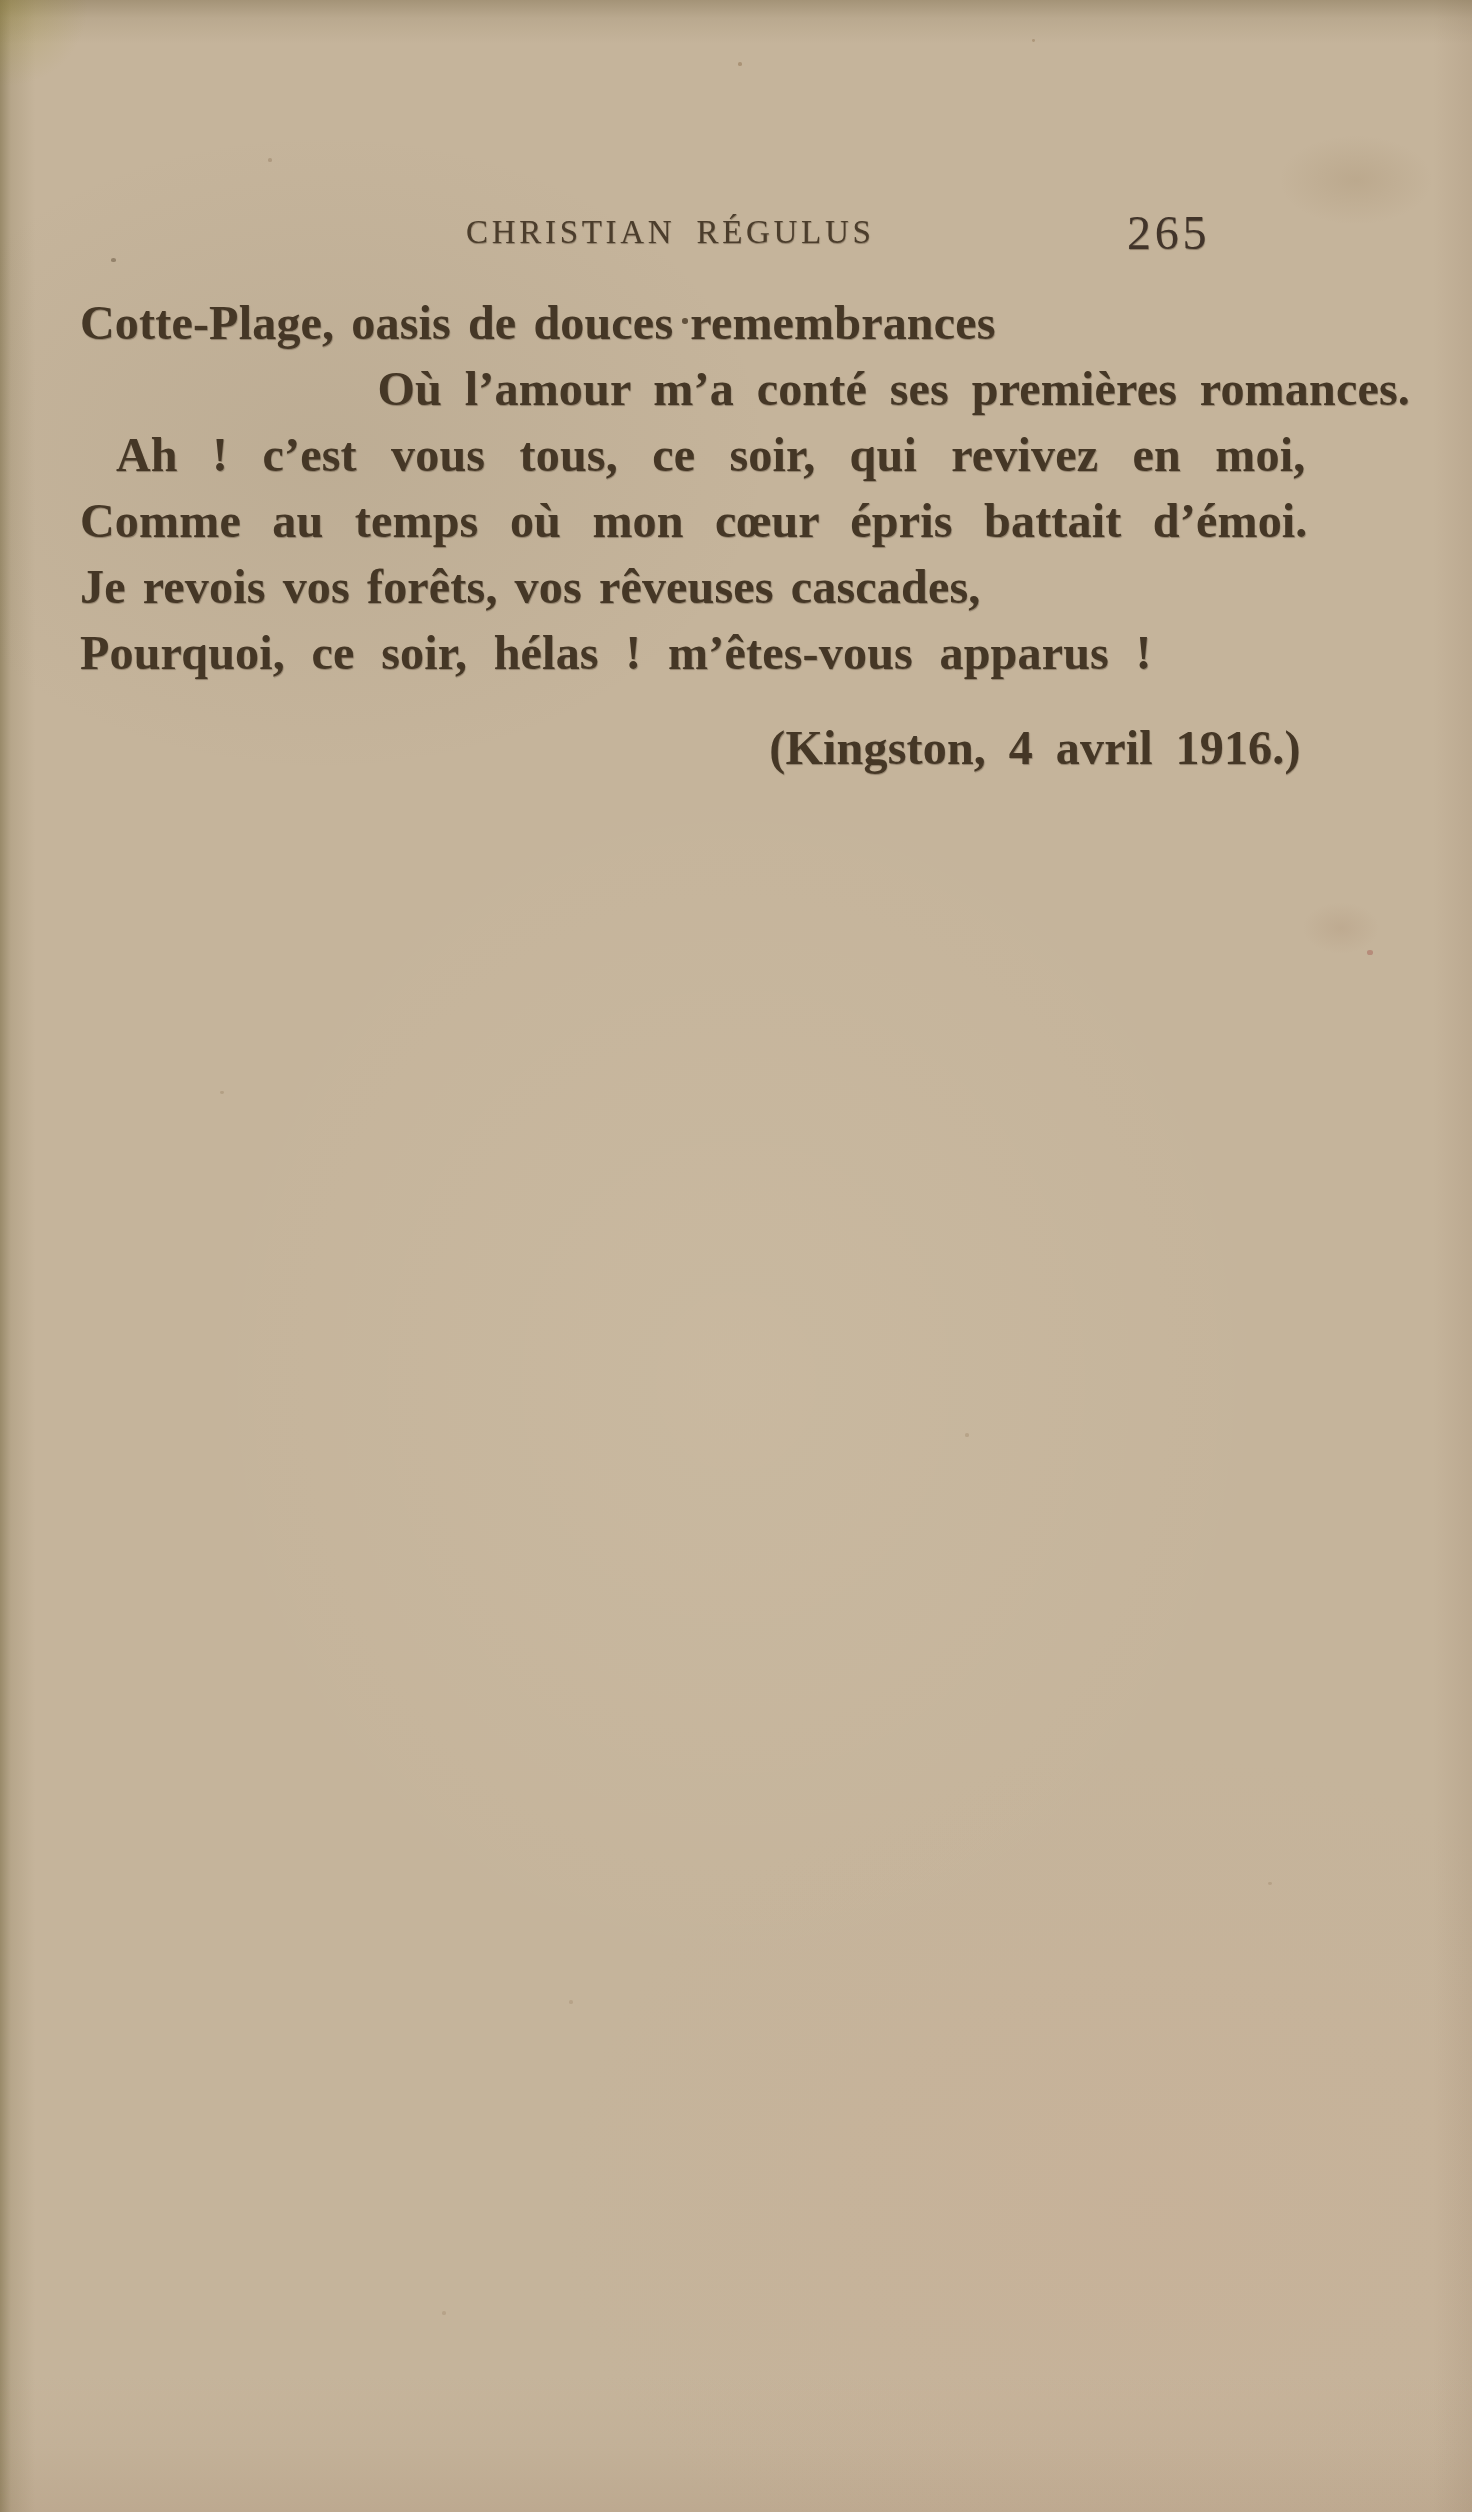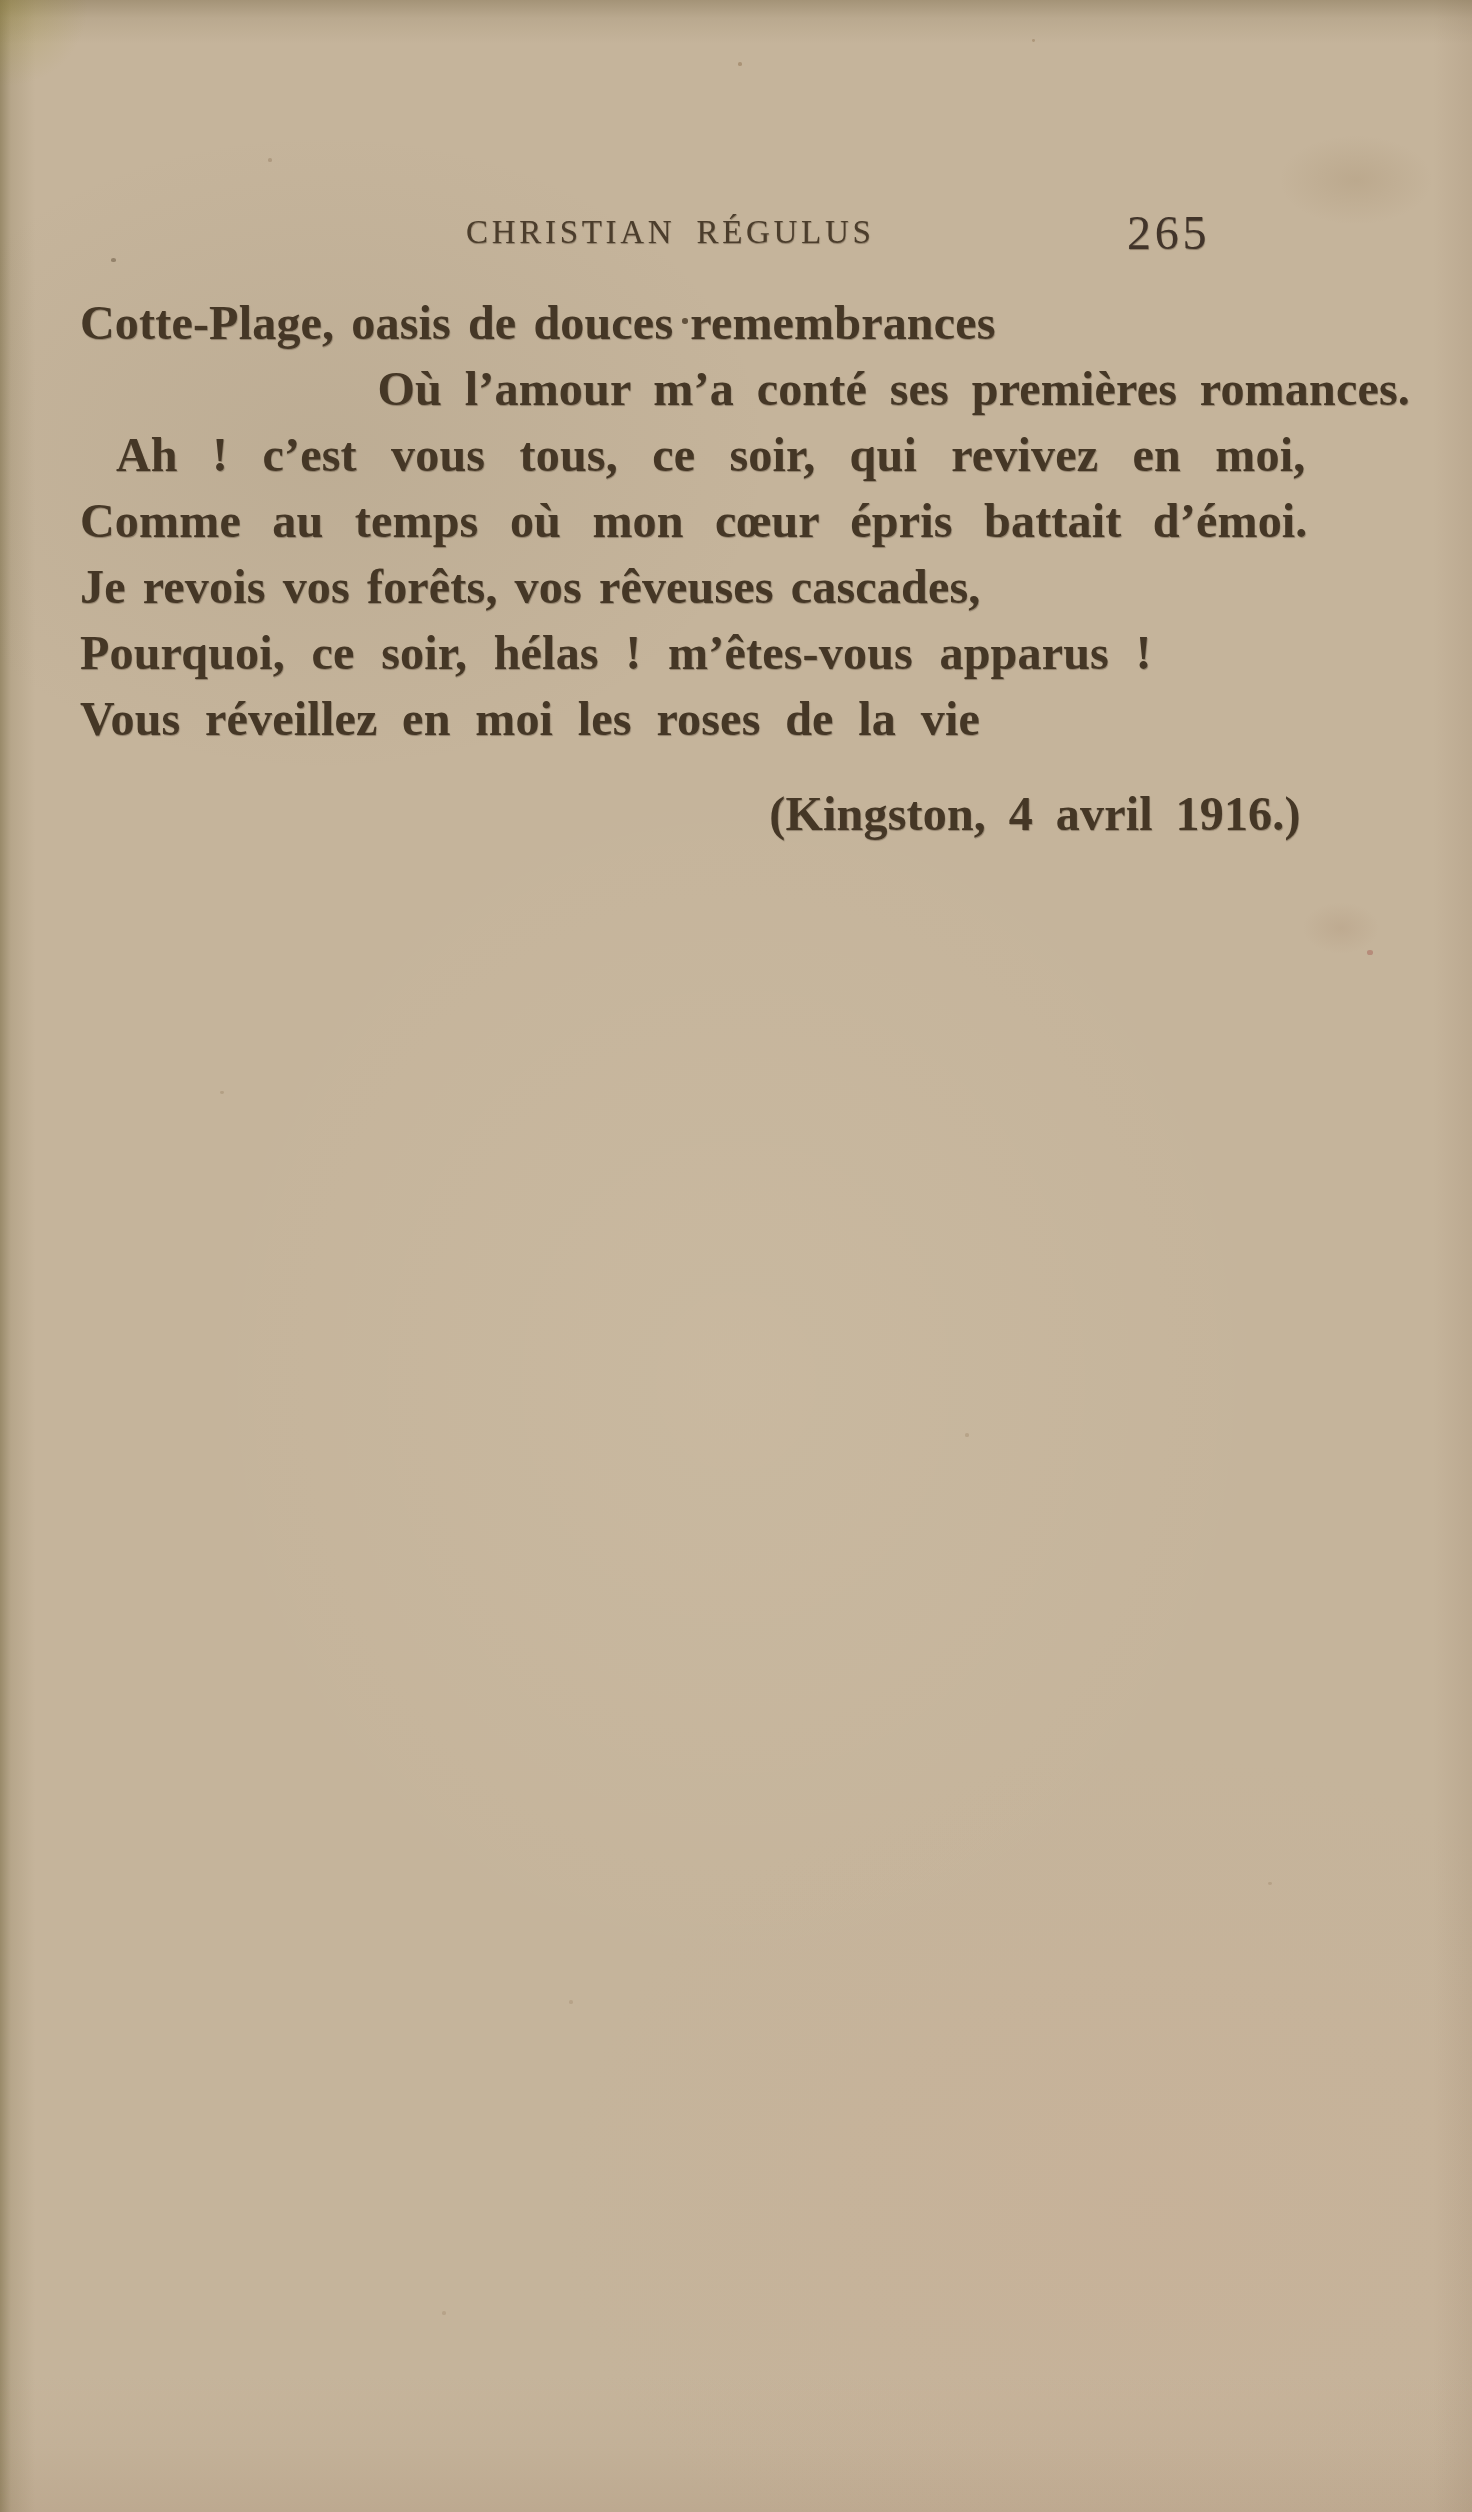--- a/index.html
+++ b/index.html
@@ -107,21 +107,20 @@
 
   <div class="page-number">265</div>
 
   <div class="poem">
     <span class="line ws1">Cotte-Plage, oasis de douces remembrances</span>
     <span class="line ws2">Où l’amour m’a conté ses premières romances.</span>
     <span class="line ws3">Ah ! c’est vous tous, ce soir, qui revivez en moi,</span>
     <span class="line ws4">Comme au temps où mon cœur épris battait d’émoi.</span>
     <span class="line ws1">Je revois vos forêts, vos rêveuses cascades,</span>
     <span class="line ws7">Pourquoi, ce soir, hélas ! m’êtes-vous apparus !</span>
-    <span class="line ws8">Vous réveillez en moi les roses de la vie</span>
     <span class="line dateline">(Kingston, 4 avril 1916.)</span>
   </div>
 
   <div class="ink-dot"></div>
   <div class="speck" style="left:111px; top:258px; width:4.6px; height:3.7px;"></div>
   <div class="speck" style="left:738px; top:62px; width:3.7px; height:3.7px; background:rgba(120,85,50,0.35);"></div>
   <div class="speck" style="left:1032px; top:39px; width:2.8px; height:2.8px; background:rgba(120,85,50,0.30);"></div>
   <div class="speck" style="left:268px; top:158px; width:3.7px; height:3.7px; background:rgba(110,80,50,0.25);"></div>
   <div class="speck" style="left:1367px; top:950px; width:5.5px; height:4.6px; background:rgba(165,92,82,0.45);"></div>
   <div class="speck" style="left:220px; top:1091px; width:3.7px; height:2.8px; background:rgba(120,90,55,0.22);"></div>

